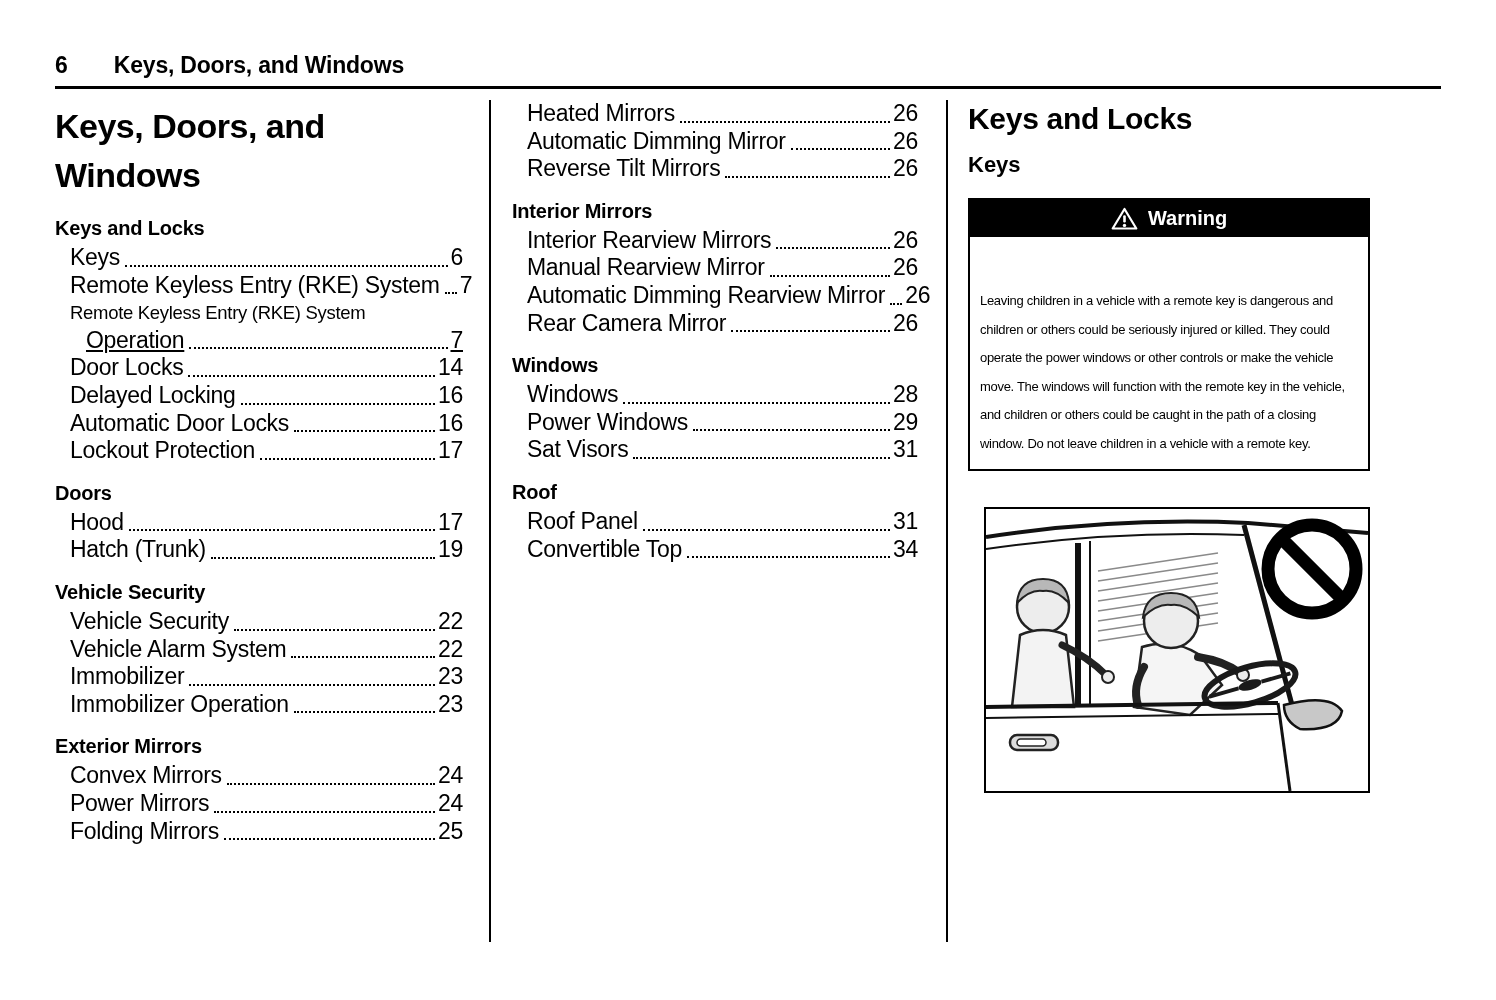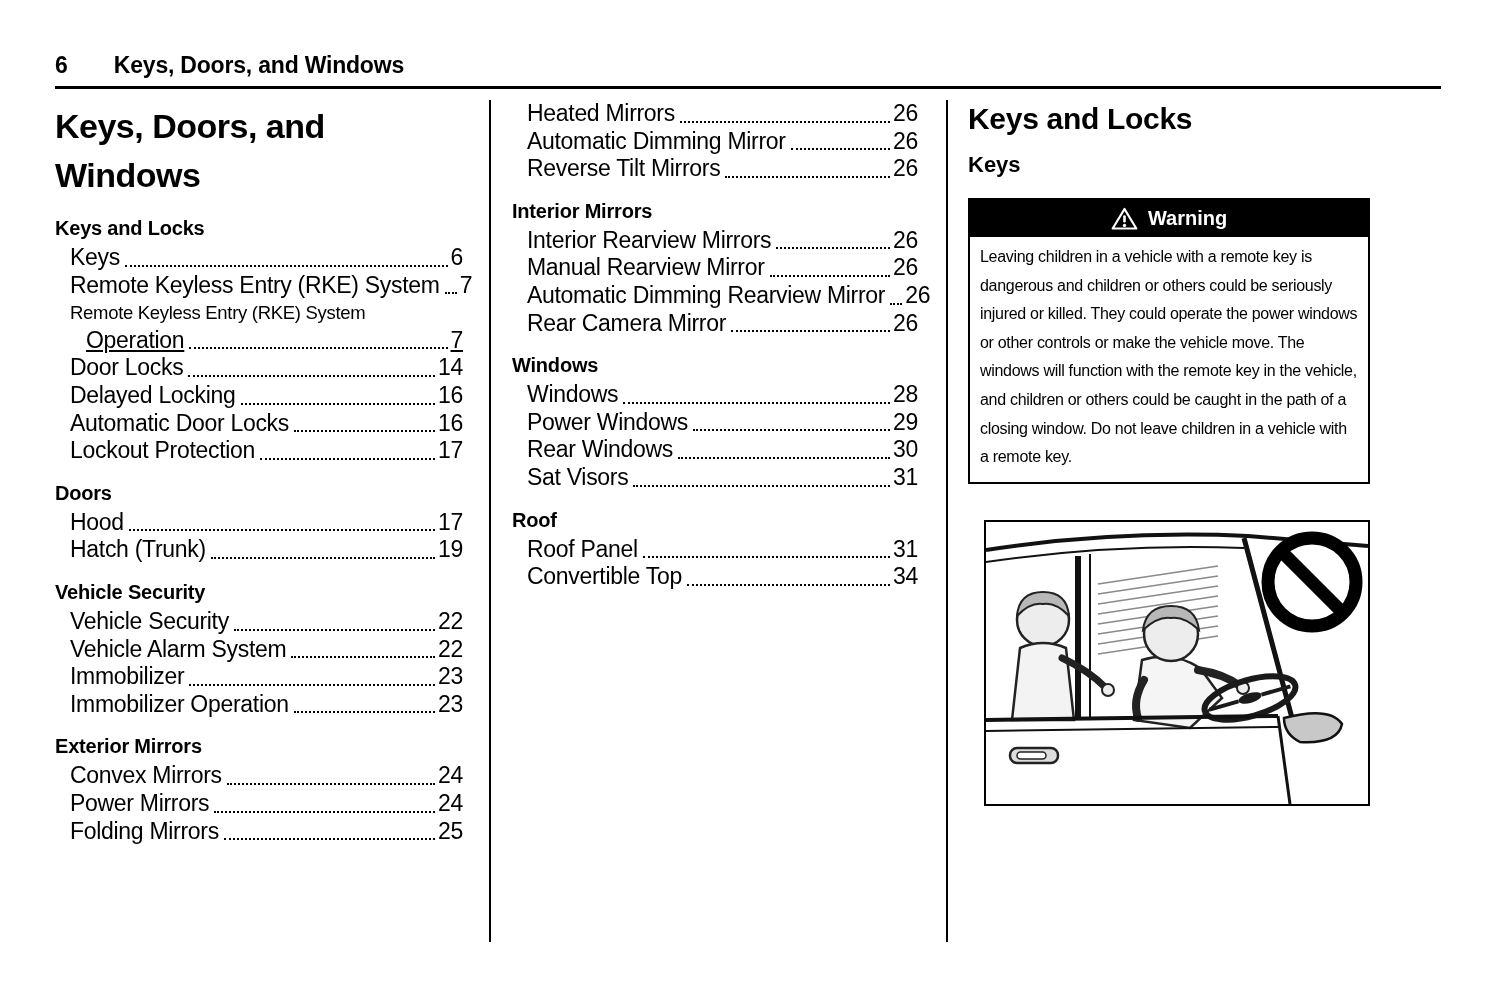--- a/index.html
+++ b/index.html
@@ -30,21 +30,21 @@
   .dots{flex:1;min-width:12px;margin:0 3px 5px 5px;border-bottom:2.4px dotted #000;}
   .toc-page{white-space:nowrap;}
   .toc-line1{line-height:27.6px;font-size:18.5px;letter-spacing:-0.3px;}
 
   .sec-title{font-size:30px;font-weight:bold;margin:2px 0 16px;letter-spacing:-0.3px;}
   .sub-title{font-size:22px;font-weight:bold;margin:0 0 20px;}
 
   .warning-box{width:402px;border:2px solid #000;box-sizing:border-box;}
   .warning-header{background:#000;color:#fff;height:37px;display:flex;align-items:center;justify-content:center;gap:10px;}
   .warning-title{font-size:20px;font-weight:bold;}
-  .warning-body{padding:6px 10px 10px;font-size:16px;line-height:28.6px;letter-spacing:-0.3px;}
+  .warning-body{padding:19px 10px 10px;font-size:13px;line-height:28.6px;letter-spacing:-0.3px;margin-top:31px;}
 
   .illus{margin:36px 0 0 16px;width:386px;height:286px;border:2px solid #000;box-sizing:border-box;background:#fff;}
   .illus svg{display:block;width:100%;height:100%;}
 </style>
 </head>
 <body>
 
 <div class="page">
 
   <div class="page-header">
@@ -201,25 +201,20 @@
         <div class="toc-list">
           <div class="toc-row">
             <span class="toc-label">Windows</span>
             <span class="dots"></span>
             <span class="toc-page">28</span>
           </div>
           <div class="toc-row">
             <span class="toc-label">Power Windows</span>
             <span class="dots"></span>
             <span class="toc-page">29</span>
-          </div>
-          <div class="toc-row">
-            <span class="toc-label">Rear Windows</span>
-            <span class="dots"></span>
-            <span class="toc-page">30</span>
           </div>
           <div class="toc-row">
             <span class="toc-label">Sat Visors</span>
             <span class="dots"></span>
             <span class="toc-page">31</span>
           </div>
         </div>
         <div class="toc-heading">Roof</div>
         <div class="toc-list">
           <div class="toc-row">

